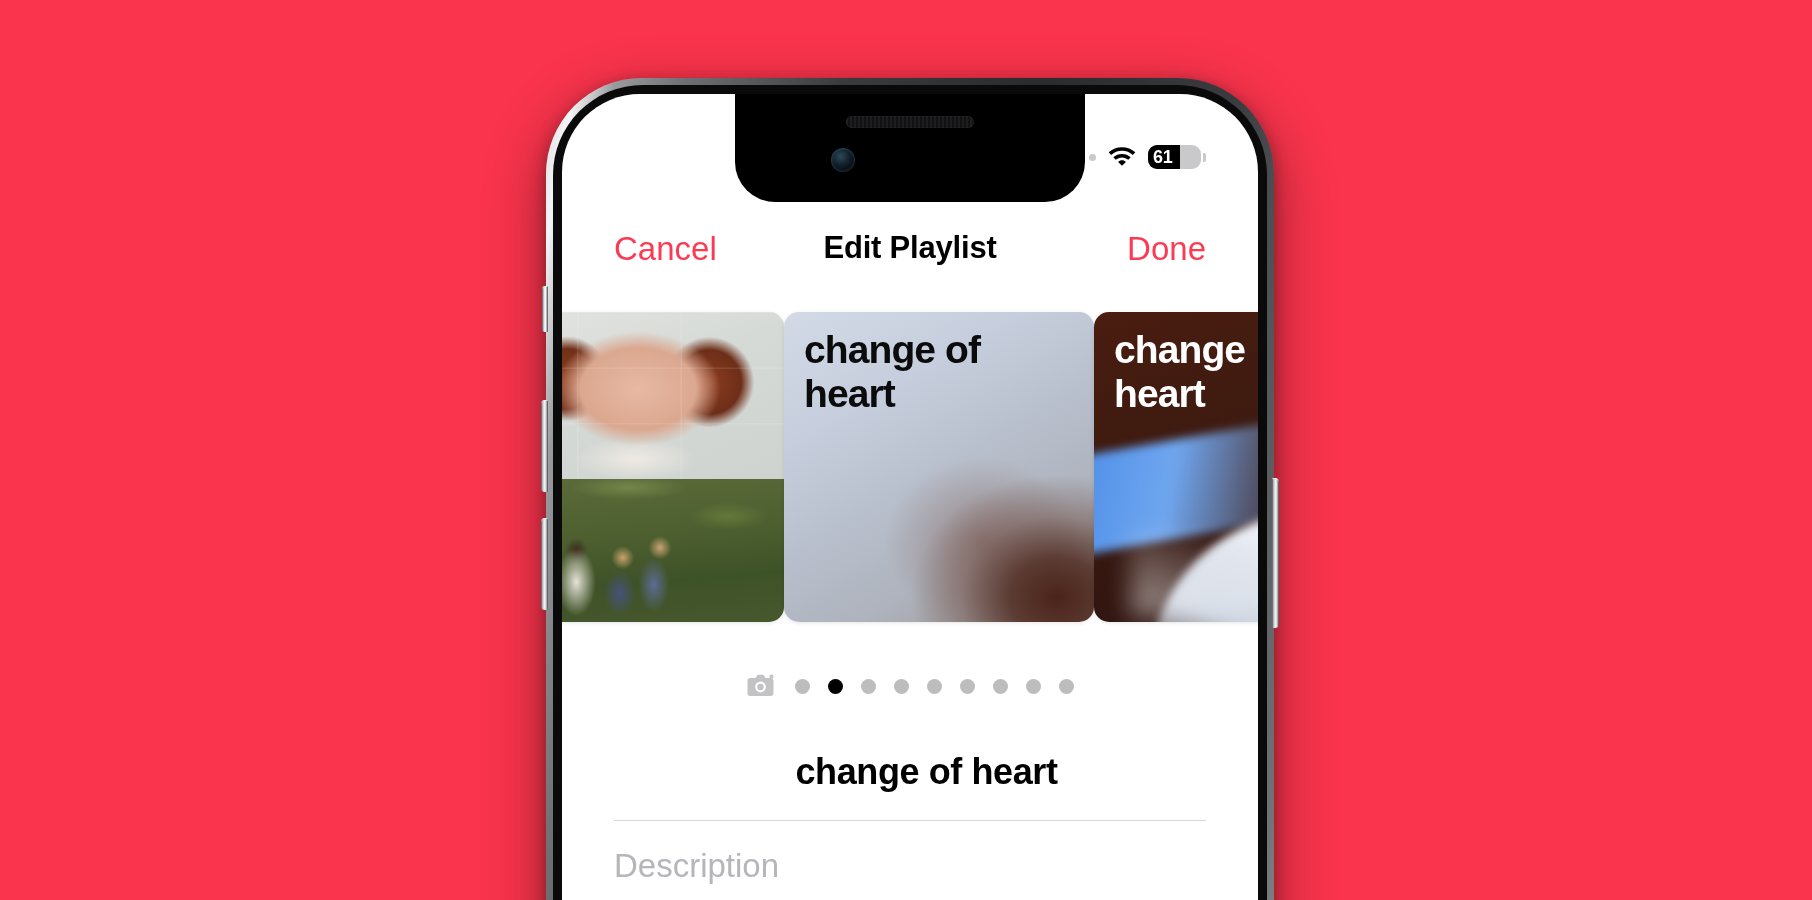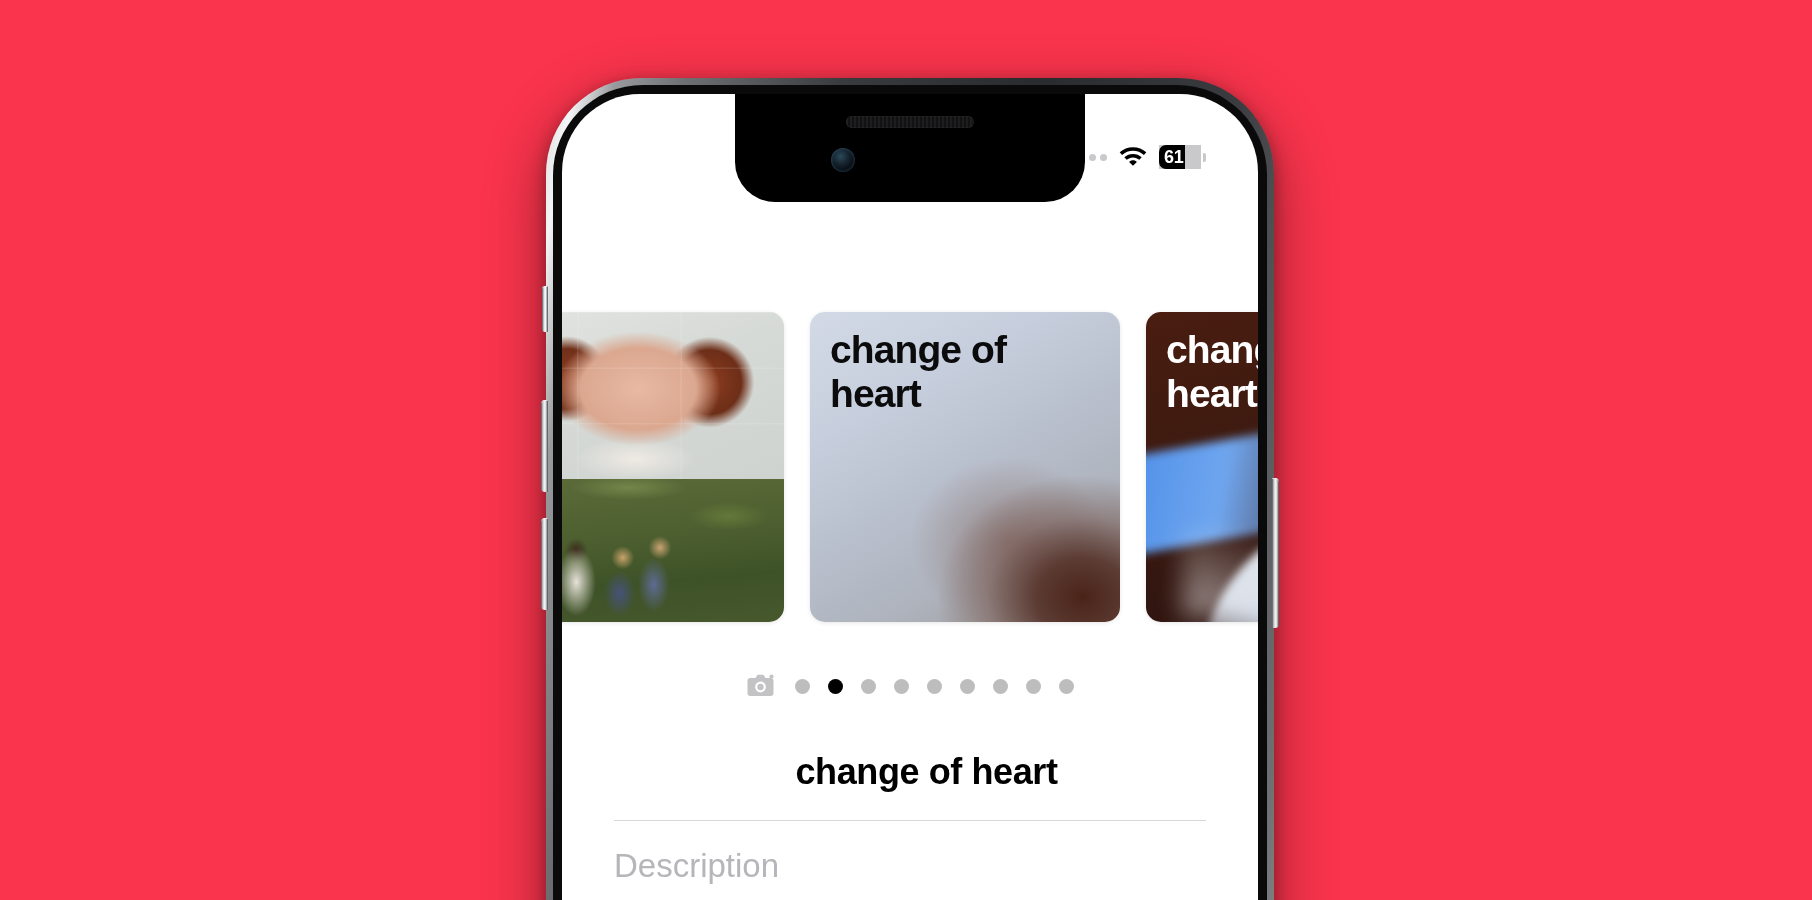--- a/index.html
+++ b/index.html
@@ -141,23 +141,23 @@
     width: 7px; height: 7px;
     border-radius: 50%;
     background: #c9c9cb;
   }
   .sb-battery {
     display: flex;
     align-items: center;
   }
   .batt-body {
     position: relative;
-    width: 42px;
+    width: 53px;
     height: 24px;
-    border-radius: 0;
+    border-radius: 9px;
     background: #c9c9cb;
     overflow: hidden;
     padding-left: 31px;
   }
   .batt-fill {
     position: absolute;
     left: 0; top: 0; bottom: 0;
     width: 61%;
     background: #000;
     border-radius: 7px 0 0 7px;
@@ -217,21 +217,20 @@
     height: 354px;
     background: #fff;
     overflow: hidden;
     z-index: 10;
   }
   .carousel-track {
     position: absolute;
     top: 18px;
     left: -88px;
     display: flex;
-    gap: 26px;
     height: 222px;
   }
   .art-card {
     position: relative;
     width: 310px;
     height: 310px;
     border-radius: 15px;
     overflow: hidden;
     flex: 0 0 auto;
     cursor: pointer;
@@ -441,20 +440,26 @@
         <span class="sb-battery">
           <span class="batt-body">
             <span class="batt-fill"></span>
             <span class="batt-num">61</span>
           </span>
           <span class="batt-cap"></span>
         </span>
       </div>
     </div>
 
+    <div class="navbar">
+      <span class="nav-btn nav-cancel">Cancel</span>
+      <span class="nav-fill"></span>
+      <span class="nav-title">Edit Playlist</span>
+      <span class="nav-btn nav-done">Done</span>
+    </div>
 
     <div class="carousel-area">
       <div class="carousel-track">
 
         <div class="art-card collage">
           <div class="collage-top"></div>
           <div class="collage-bot"></div>
         </div>
 
         <div class="art-card grad-card">

